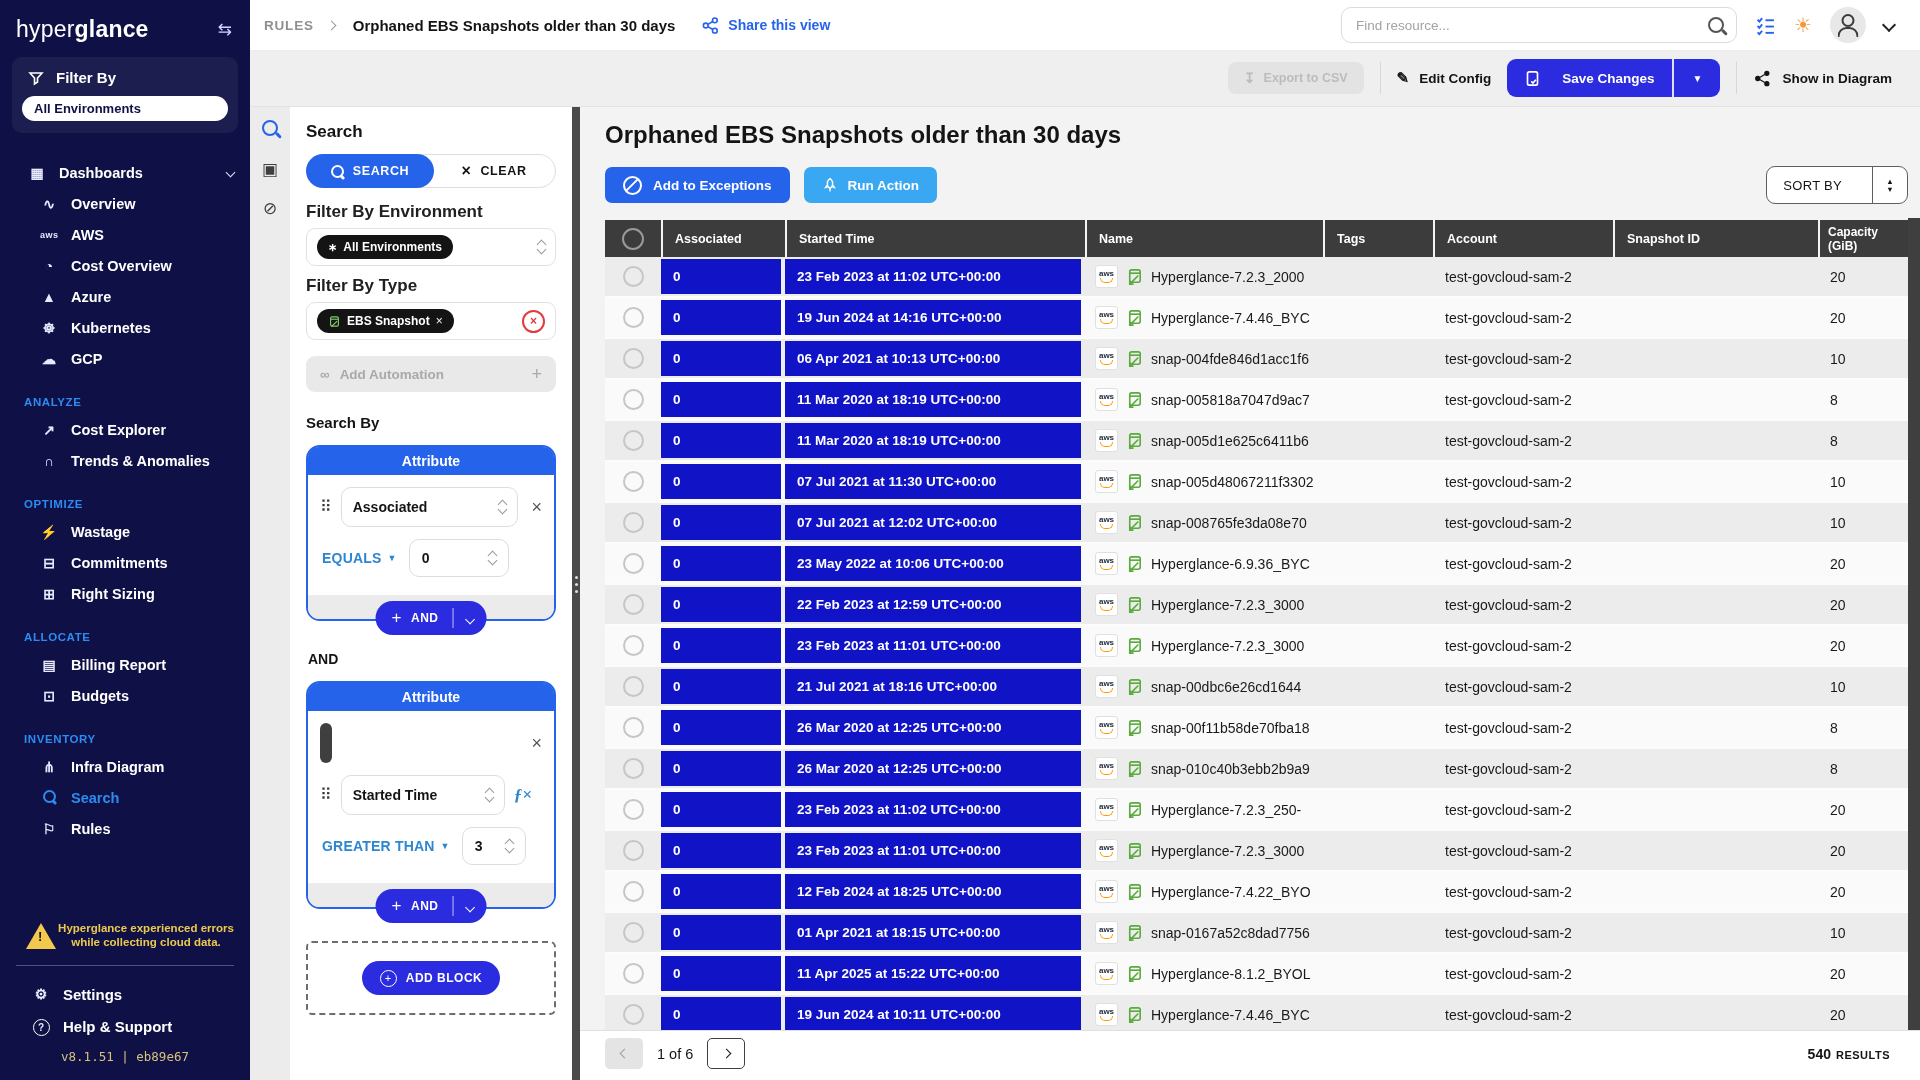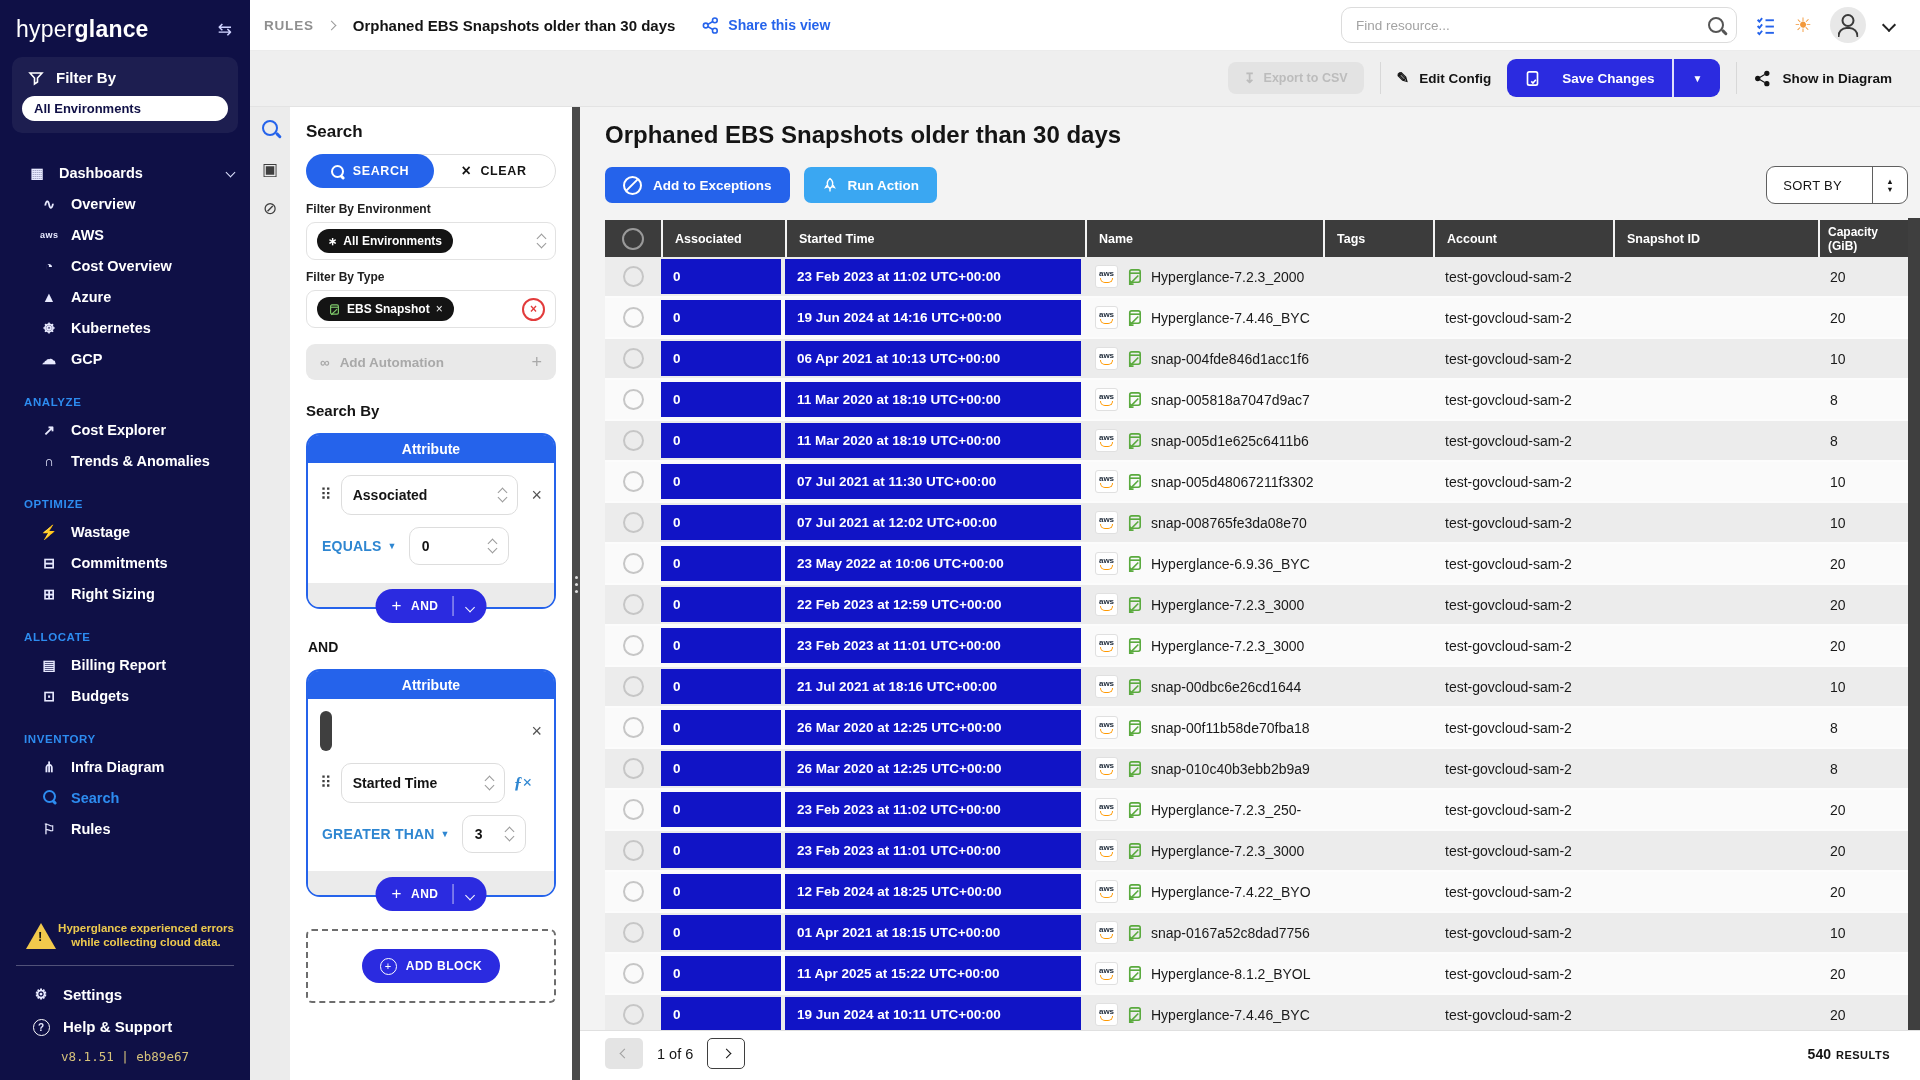--- a/index.html
+++ b/index.html
@@ -79,21 +79,21 @@
   
   .rail{position:absolute;left:250px;top:106px;bottom:0;width:40px;background:#ececec;display:flex;flex-direction:column;align-items:center;padding-top:14px;gap:22px;z-index:2;}
   .rail .ric{color:#3f3f3f;font-size:17px;line-height:17px;}
   .rail .ric.active{color:var(--accent);}
   .panel{position:absolute;left:290px;top:106px;bottom:0;width:282px;background:#fff;padding:14px 16px 0;overflow:hidden;box-sizing:border-box;z-index:2;}
   .panel h2{font-size:17px;font-weight:700;margin:2px 0 12px;}
   .seg{display:flex;height:34px;margin-bottom:14px;}
   .seg-search{flex:1.05;background:var(--accent);border-radius:17px;color:#fff;font-weight:700;font-size:12.5px;letter-spacing:.6px;display:flex;align-items:center;justify-content:center;gap:9px;z-index:1;}
   .seg-clear{flex:1;background:#fff;border:1px solid #dedede;border-radius:0 17px 17px 0;margin-left:-14px;padding-left:12px;color:#141414;font-weight:700;font-size:12.5px;letter-spacing:.6px;display:flex;align-items:center;justify-content:center;gap:9px;}
   .xmark{font-size:16px;font-weight:700;line-height:14px;}
-  .fld-label{font-size:12px;font-weight:700;color:#202020;margin:10px 0 6px;}
+  .fld-label{font-size:17px;font-weight:700;color:#202020;margin:10px 0 6px;}
   .select{height:36px;border:1px solid #e2e2e2;border-radius:9px;display:flex;align-items:center;padding:0 10px;gap:8px;background:#fff;}
   .tag-pill{background:#141414;color:#fff;border-radius:13px;height:24px;display:flex;align-items:center;gap:6px;padding:0 11px;font-size:12px;font-weight:700;}
   .tag-pill .pic{font-size:11px;}
   .tag-pill .px{font-weight:400;font-size:12px;opacity:.95;}
   .select .stepper{margin-left:auto;}
   .red-x{margin-left:auto;width:19px;height:19px;border:2px solid #e23b3b;border-radius:50%;color:#e23b3b;font-weight:700;font-size:12px;display:flex;align-items:center;justify-content:center;line-height:12px;}
   .automation{margin-top:16px;height:36px;background:#e9e9e9;border-radius:9px;display:flex;align-items:center;padding:0 14px;color:#a9a9a9;font-weight:700;font-size:13.5px;gap:10px;}
   .automation .plus{margin-left:auto;font-size:18px;font-weight:400;}
   .searchby{font-size:15px;font-weight:700;margin:22px 0 14px;}
   .card{border:2px solid var(--accent);border-radius:14px;margin-bottom:30px;position:relative;background:#fff;}

